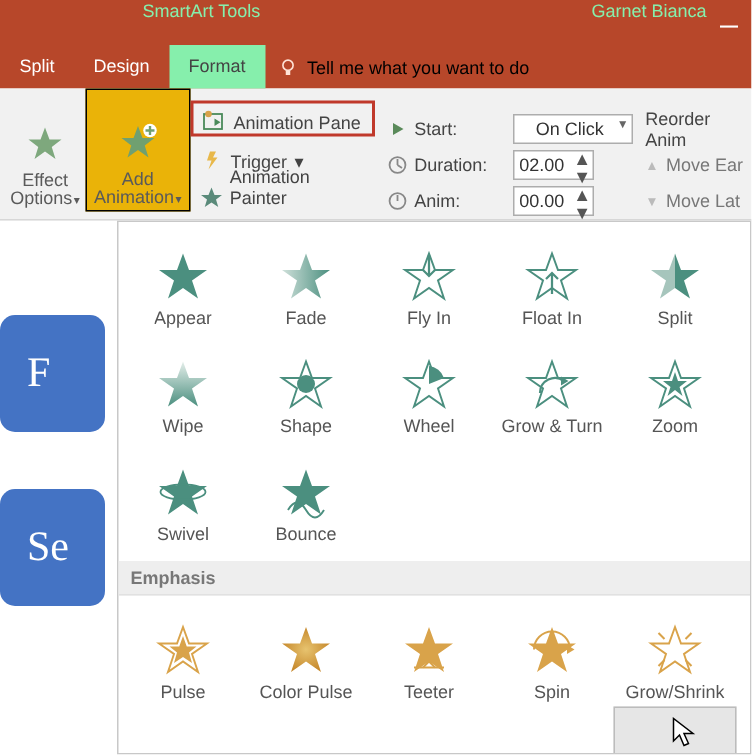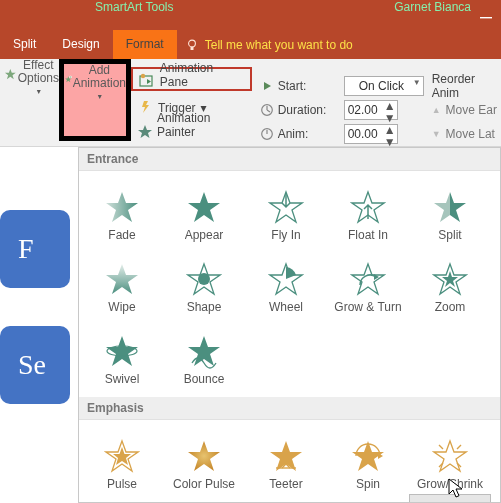--- a/index.html
+++ b/index.html
@@ -5,30 +5,30 @@
 *{margin:0;padding:0;box-sizing:border-box;font-family:"Segoe UI",Arial,sans-serif;font-size:12px;-webkit-font-smoothing:antialiased}
 html,body{width:501px;height:503px;overflow:hidden;background:#fff}
 
 .titlebar{height:30px;background:#b7472a;display:flex;align-items:flex-start;color:#86efac;position:relative}
 .smartart{margin-left:95px;font-size:12px}
 .username{margin-left:auto;margin-right:30px}
 .winmin{position:absolute;right:8px;top:7px;width:14px;height:14px}
 
 .tabs{height:29px;background:#b7472a;display:flex;align-items:center;color:#fff}
 .tab{padding:7px 13px 8px;cursor:pointer}
-.tab.active{background:#f97316;color:#444}
-.tell{display:flex;align-items:center;gap:6px;margin-left:8px;color:#fde047}
+.tab.active{background:#86efac;color:#444}
+.tell{display:flex;align-items:center;gap:6px;margin-left:8px;color:#000000}
 .bulb{width:14px;height:14px}
 
 .ribbon{height:88px;background:#f1f1f1;border-bottom:1px solid #d7d7d7;display:flex;padding-left:3px}
-.bigbtn{width:56px;height:82px;display:flex;flex-direction:row;justify-content:flex-end;text-align:center;color:#5a5a5a;padding-bottom:2px;cursor:pointer;line-height:1.05}
+.bigbtn{width:56px;height:82px;display:flex;flex-direction:column;align-items:center;justify-content:flex-end;text-align:center;color:#5a5a5a;padding-bottom:2px;cursor:pointer;line-height:1.05}
 .bigbtn .ico{width:30px;height:30px;display:flex;align-items:center;justify-content:center;margin-bottom:3px}
 .bigbtn .txt{font-size:12px}
 .bigbtn .carrot{font-size:8px;margin-left:1px;display:inline-block}
-.addanim{background:#fca5a5;border:5px solid #000000;width:72px}
+.addanim{background:#eab308;border:1px solid #000000;width:72px}
 .stack3{display:flex;flex-direction:column;justify-content:center}
 .ribitem{display:flex;align-items:flex-end;gap:5px;height:24px;padding:0 6px;color:#444;cursor:pointer}
 .ribitem.boxed{border:2px solid #c0392b;padding:0 6px;height:24px}
 .timing{display:flex;flex-direction:column;justify-content:flex-end;margin-left:8px}
 .trow{display:flex;align-items:center;height:24px;color:#444;gap:4px}
 .trow .lbl{width:62px}
 .selects{width:80px;height:20px;border:1px solid #adadad;background:#fff;display:flex;align-items:center;padding:0 14px;color:#333;position:relative}
 .selects .dd{position:absolute;right:2px;top:1px;font-size:8px;color:#666}
 .spinctl{width:54px;height:20px;border:1px solid #adadad;background:#fff;display:flex;align-items:center;padding:0 3px;color:#333;position:relative}
 .spinarrows{position:absolute;right:1px;top:-1px;display:flex;flex-direction:column;font-size:6px;color:#555;line-height:1}
@@ -168,42 +168,41 @@
       </div>
   </div>
 </div>
 
 <div class="blueshapes">
   <div class="bshape">F</div>
   <div class="bshape">Se</div>
 </div>
 
 <div class="gallery">
-  <div class="ghead">Entrance</div>
   <div class="grid" id="entrance-grid">
+      <div class="gitem">
+        <svg viewBox="0 0 36 36">
+          <polygon points="18,3 22,14 34,14 24,21 28,33 18,26 8,33 12,21 2,14 14,14" fill="#4b8f7f"></polygon>
+        </svg>
+        <div class="lbl">Appear</div>
+      </div>
       <div class="gitem">
         <svg viewBox="0 0 36 36">
           <defs>
             <linearGradient id="gfade" x1="0" y1="0" x2="1" y2="0">
               <stop offset="0%" stop-color="#cfe0da"></stop>
               <stop offset="100%" stop-color="#4b8f7f"></stop>
             </linearGradient>
           </defs>
           <polygon points="18,3 22,14 34,14 24,21 28,33 18,26 8,33 12,21 2,14 14,14" fill="url(#gfade)"></polygon>
         </svg>
         <div class="lbl">Fade</div>
       </div>
       <div class="gitem">
         <svg viewBox="0 0 36 36">
-          <polygon points="18,3 22,14 34,14 24,21 28,33 18,26 8,33 12,21 2,14 14,14" fill="#4b8f7f"></polygon>
-        </svg>
-        <div class="lbl">Appear</div>
-      </div>
-      <div class="gitem">
-        <svg viewBox="0 0 36 36">
           <polygon points="18,3 22,14 34,14 24,21 28,33 18,26 8,33 12,21 2,14 14,14" fill="none" stroke="#4b8f7f" stroke-width="1.3"></polygon>
           <path d="M18 4v14M14 14l4 4 4-4" stroke="#4b8f7f" stroke-width="1.5" fill="none"></path>
         </svg>
         <div class="lbl">Fly In</div>
       </div>
       <div class="gitem">
         <svg viewBox="0 0 36 36">
           <polygon points="18,3 22,14 34,14 24,21 28,33 18,26 8,33 12,21 2,14 14,14" fill="none" stroke="#4b8f7f" stroke-width="1.3"></polygon>
           <path d="M18 30V16M14 20l4-4 4 4" stroke="#4b8f7f" stroke-width="1.5" fill="none"></path>
         </svg>

